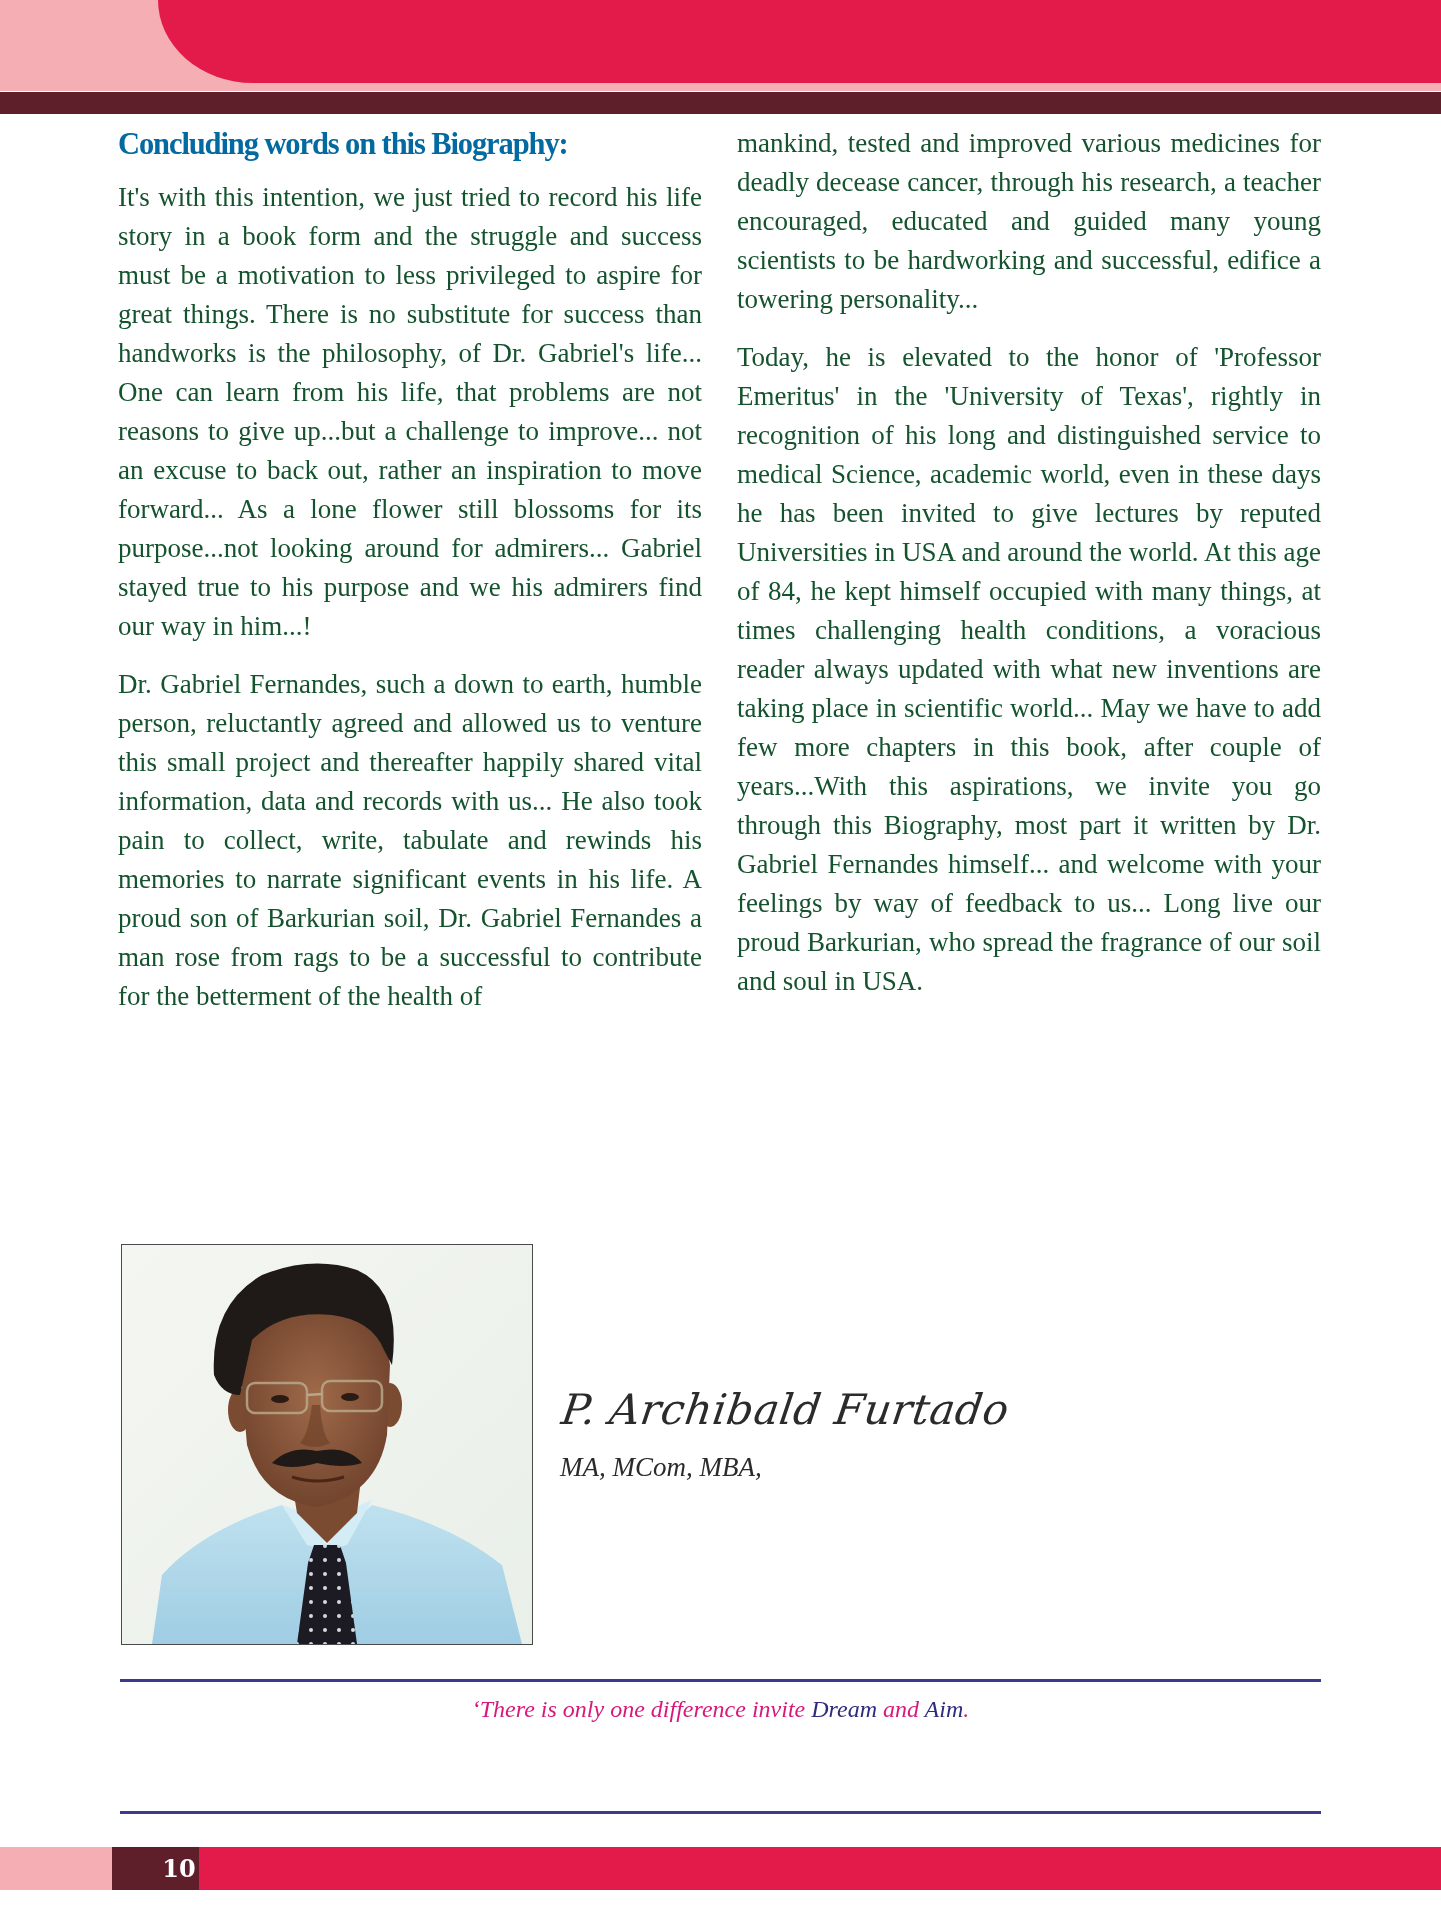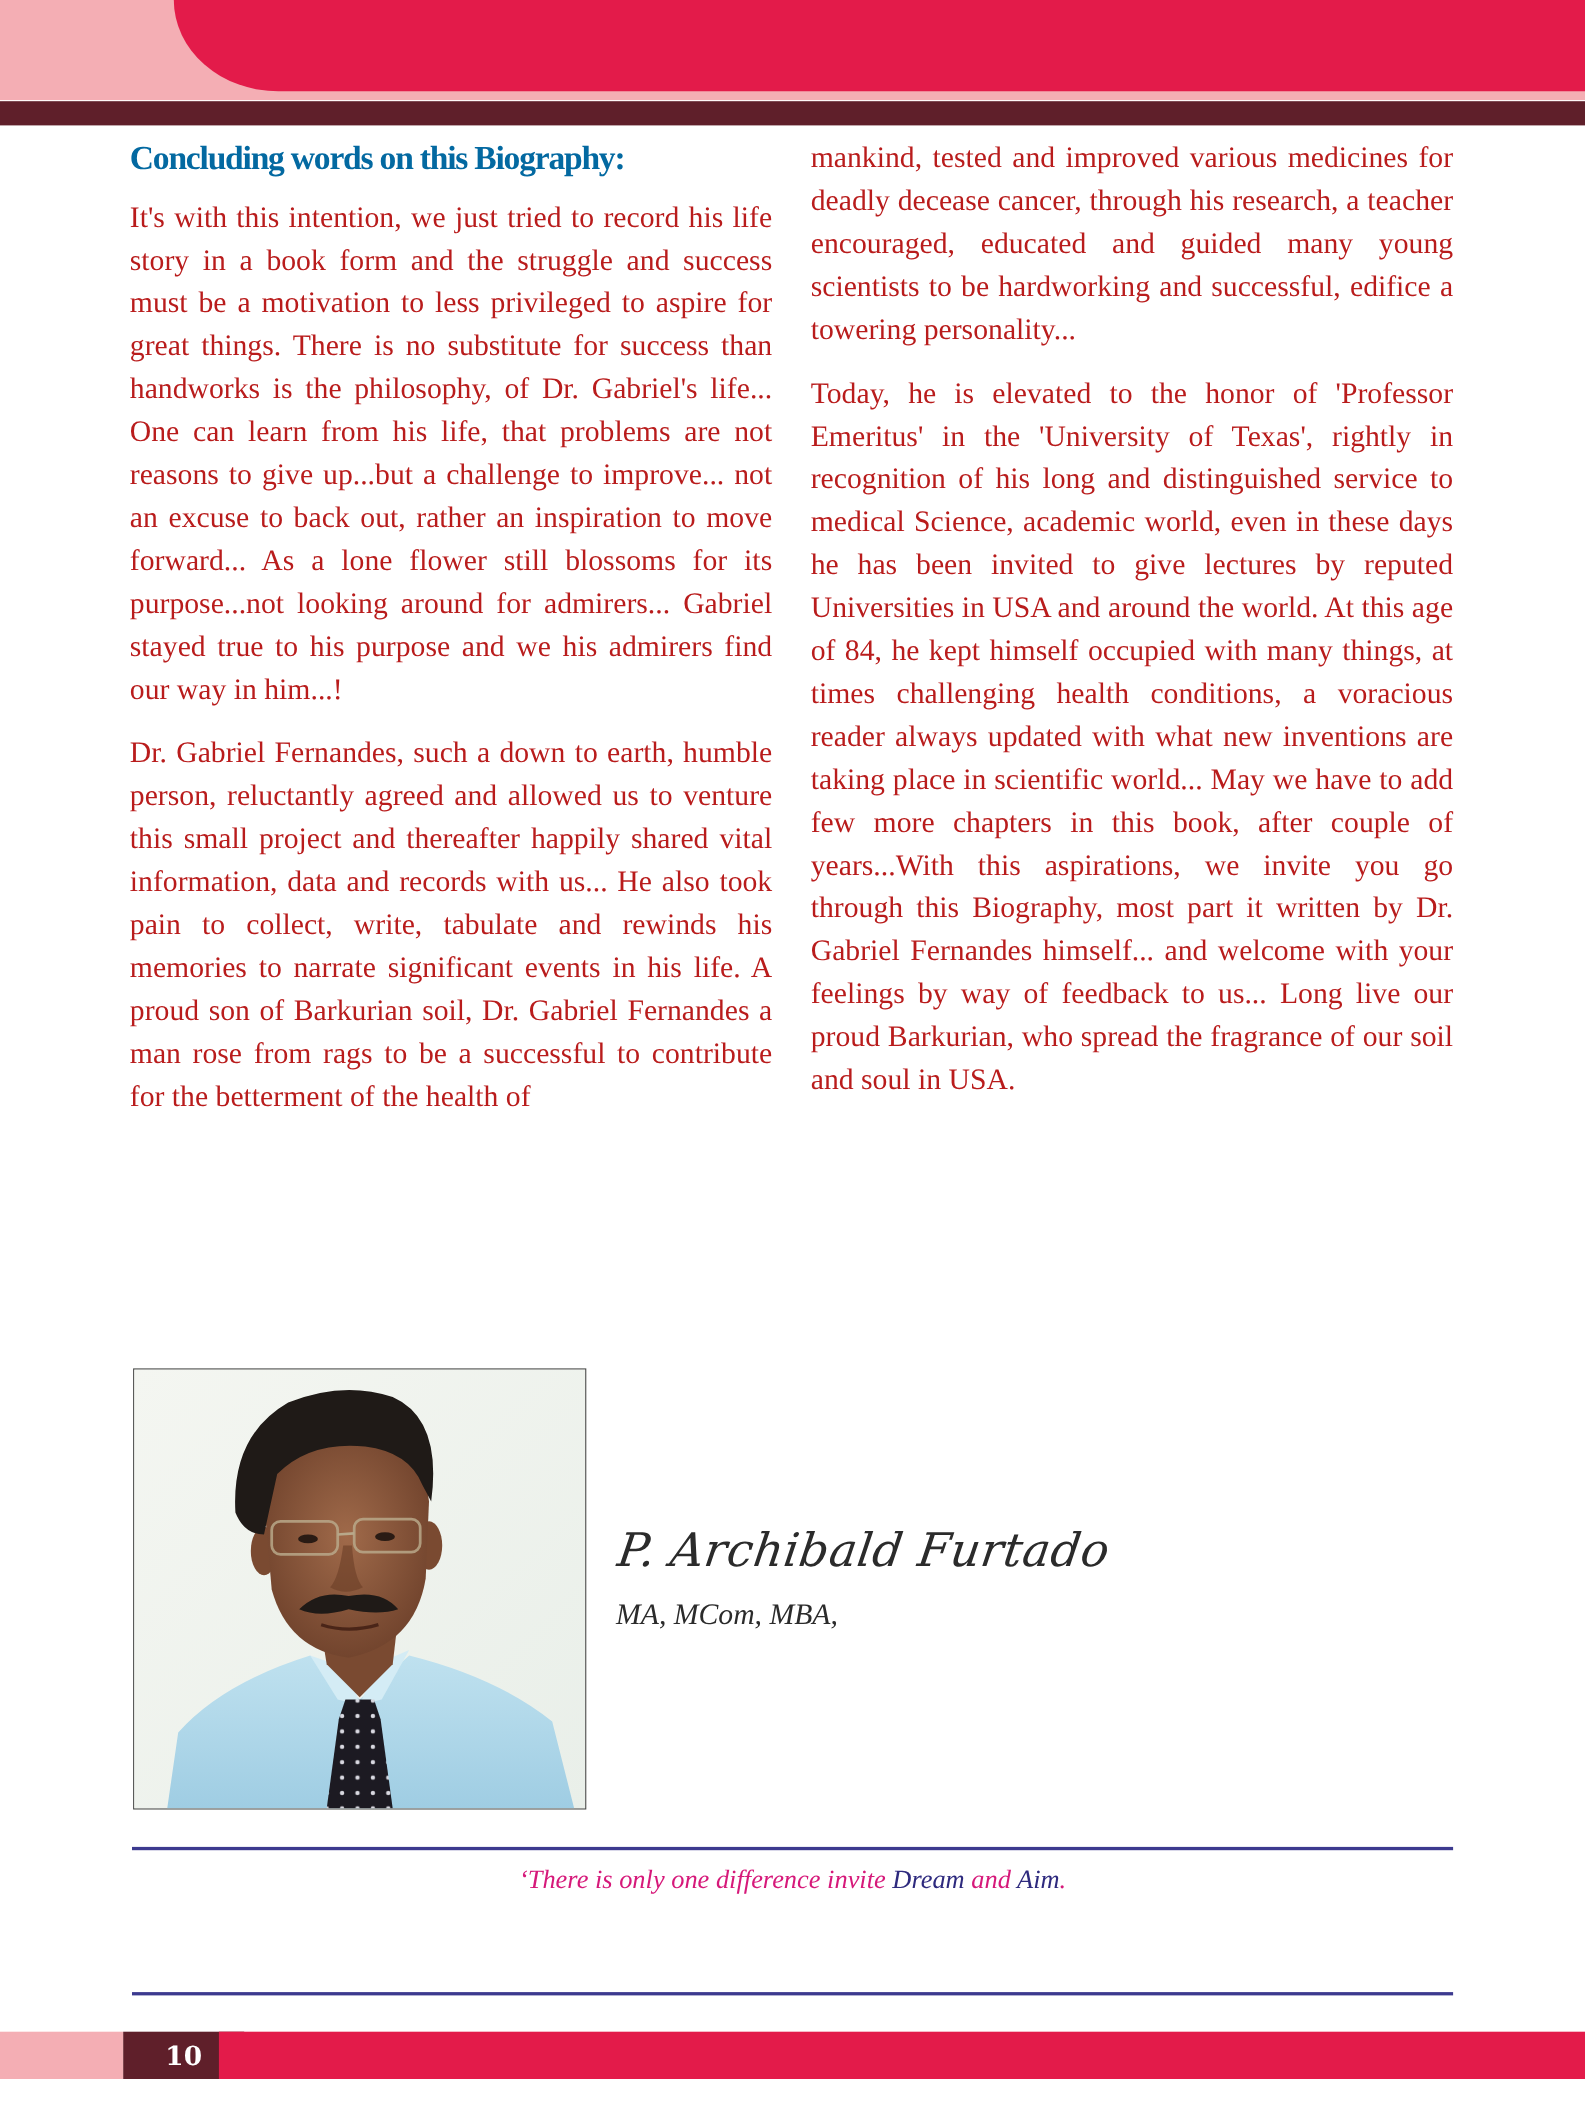--- a/index.html
+++ b/index.html
@@ -17,21 +17,21 @@
   
   .col { position: absolute; top: 124px; width: 584px; font-family: "Liberation Serif", "DejaVu Serif", serif; }
   .col-left  { left: 118px; }
   .col-right { left: 737px; }
   .heading {
     margin: 0 0 14px 0; font-weight: bold; font-size: 30.5px; line-height: 40px;
     letter-spacing: -1.1px; color: #0369a1; white-space: nowrap;
   }
   .para {
     margin: 0 0 19px 0; font-size: 27px; line-height: 39px;
-    text-align: justify; text-align-last: left; hyphens: none; color: #b91c1c;
+    text-align: justify; text-align-last: left; hyphens: none; color: #14532d;
   }
 
   
   .photo {
     position: absolute; left: 121px; top: 1244px; width: 410px; height: 399px;
     border: 1.5px solid #4a4a4a; overflow: hidden; background: #f3f5f0;
   }
   .photo svg { display: block; }
 
   
@@ -55,21 +55,21 @@
     position: absolute; left: 120px; top: 1692px; width: 1201px;
     text-align: center; font-family: "Liberation Serif", serif; font-style: italic;
     font-size: 24px; line-height: 34.5px; color: #d6197a;
   }
   .quote .hl { color: #2e2a7e; }
 
   
   .ftr-pink { position: absolute; left: 0; top: 1847px; width: 112px; height: 43px; background: #f4aeb4; }
   .ftr-dark { position: absolute; left: 112px; top: 1847px; width: 110px; height: 43px; background: #5f1f2a;
               color: #ffffff; font-family: "DejaVu Serif", serif; font-weight: bold; font-size: 24px;
-              line-height: 43px; text-align: center; }
+              line-height: 43px; text-align: center; padding-left: 12px; }
   .ftr-red  { position: absolute; left: 199px; top: 1847px; width: 1242px; height: 43px; background: #e31b4a; }
 </style>
 </head>
 <body>
 
 <div class="hdr-pink"></div>
 <div class="hdr-red"></div>
 <div class="hdr-dark"></div>
 
 <div class="col col-left">

